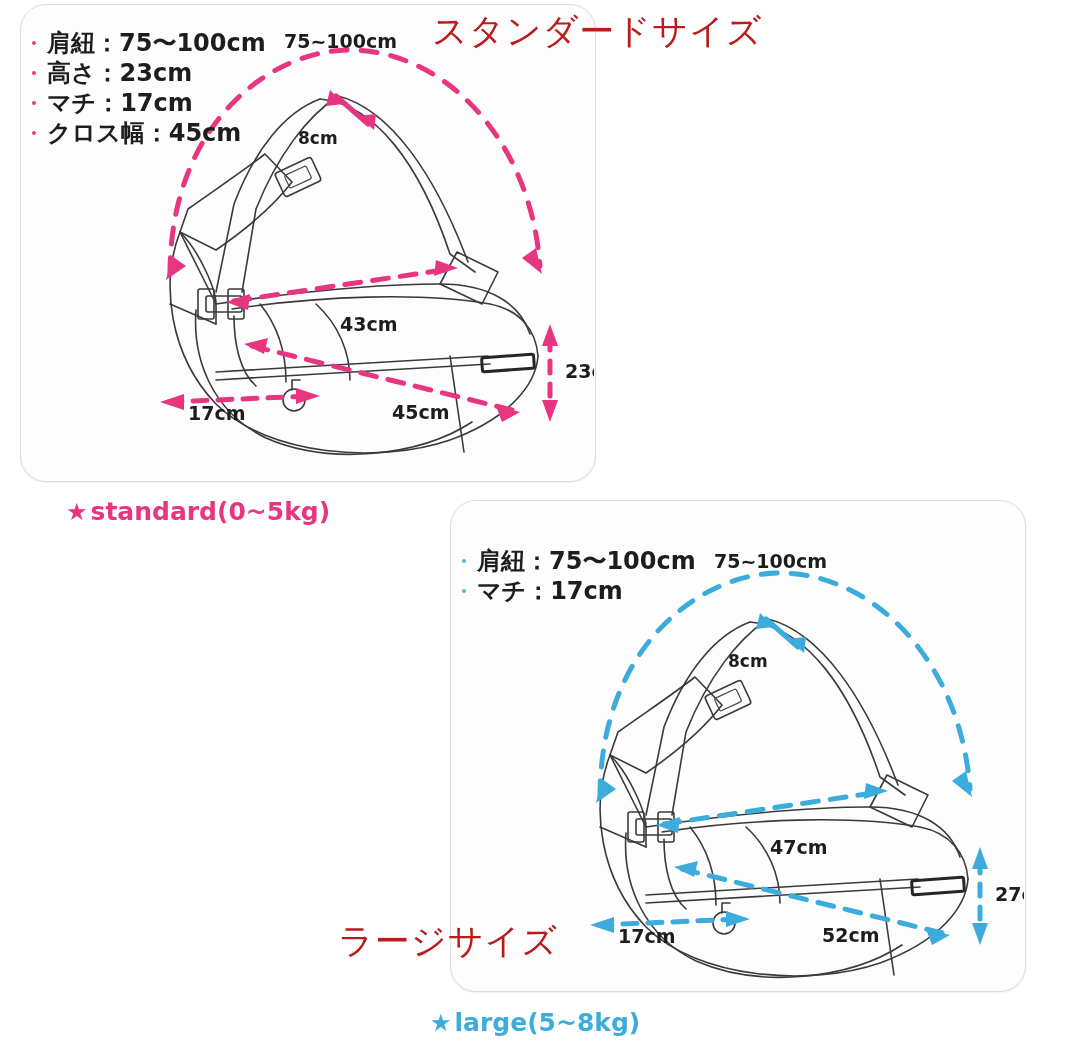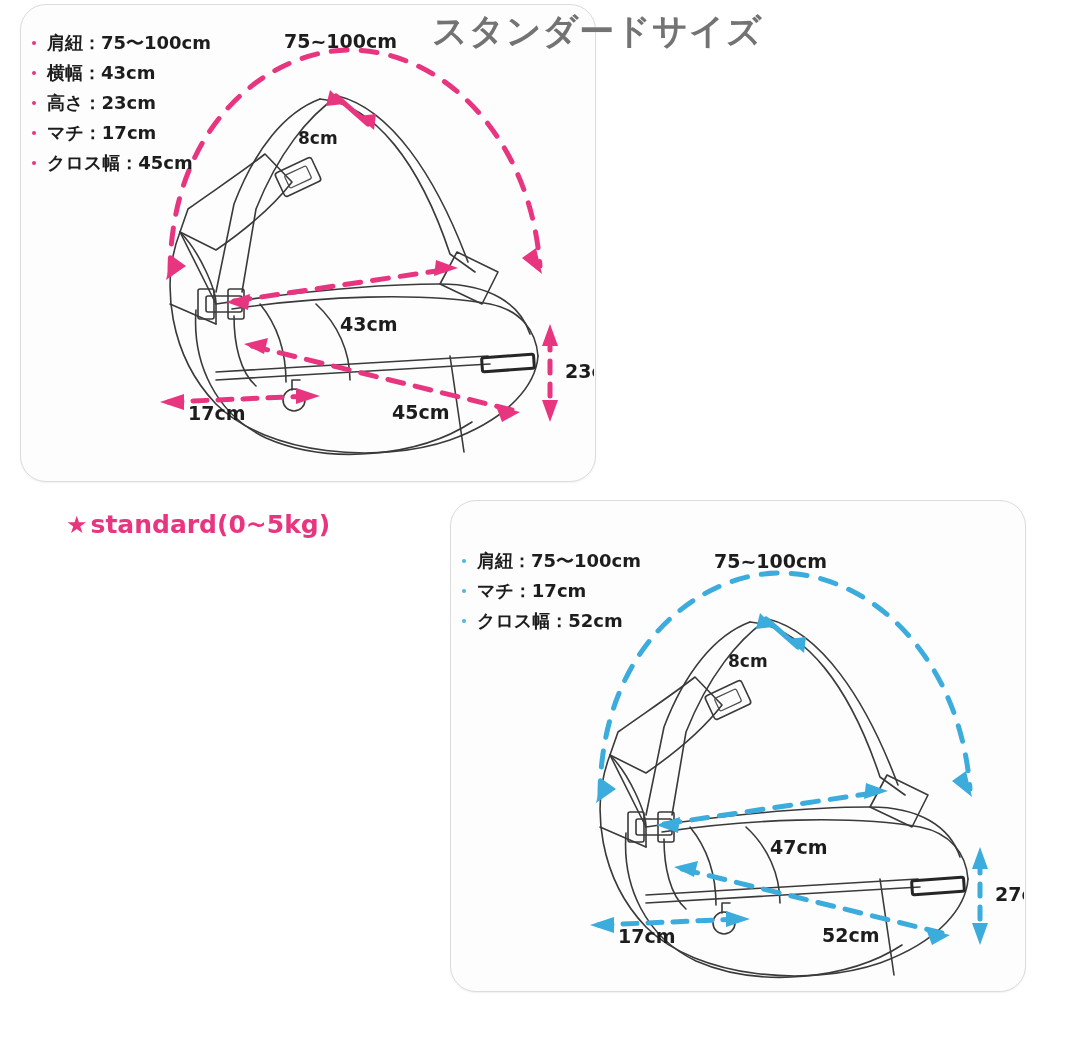--- a/index.html
+++ b/index.html
@@ -20,47 +20,45 @@
     box-shadow:0 1px 2px rgba(0,0,0,.06);
   }
   #panel-standard{left:20px;top:4px;width:574px;height:476px;}
   #panel-large{left:450px;top:500px;width:574px;height:490px;}
 
   
   .section-title{
     position:absolute;
     font-size:35px;
     letter-spacing:1px;
-    color:#737373;
+    color:#b91c1c;
     font-family:"DejaVu Sans","Liberation Sans",sans-serif;
     white-space:nowrap;
-    font-weight:bold;
   }
   #title-standard{left:432px;top:8px;}
   #title-large{left:338px;top:918px;}
 
   
   .caption{
     position:absolute;
     font-size:25px;
     font-weight:bold;
     white-space:nowrap;
     font-family:"DejaVu Sans","Liberation Sans",sans-serif;
-    margin-top:13px;
   }
   #caption-standard{left:66px;top:497px;color:#e8357f;}
   #caption-large{left:430px;top:1008px;color:#3bacdc;}
   .caption .star{font-size:24px;margin-right:3px;}
 
   
   .spec-list{
     position:absolute;
     list-style:none;
     margin:0;padding:0;
-    font-size:18px;
+    font-size:24px;
     line-height:30px;
     color:#1d1d1d;
     font-family:"DejaVu Sans","Liberation Sans",sans-serif;
     font-weight:bold;
     white-space:nowrap;
   }
   #spec-standard{left:30px;top:28px;}
   #spec-large{left:460px;top:546px;}
   .spec-list li{position:relative;padding-left:17px;}
   .spec-list li::before{
@@ -168,21 +166,20 @@
       <text class="dimlabel" x="278" y="140">8cm</text>
       <text class="dimlabel big" x="320" y="327">43cm</text>
       <text class="dimlabel big" x="545" y="374">23cm</text>
       <text class="dimlabel big" x="168" y="416">17cm</text>
       <text class="dimlabel big" x="372" y="415">45cm</text>
     </g>
   </svg>
 
   <ul class="spec-list" id="spec-standard">
     <li>肩紐：75〜100cm</li>
-    <li>横幅：43cm</li>
     <li>高さ：23cm</li>
     <li>マチ：17cm</li>
     <li>クロス幅：45cm</li>
   </ul>
 
   <div class="section-title" id="title-standard">スタンダードサイズ</div>
 
   <div class="caption" id="caption-standard">
     <span class="star">★</span><span>standard(0~5kg)</span>
   </div>
@@ -253,18 +250,21 @@
       <text class="dimlabel big" x="320" y="354">47cm</text>
       <text class="dimlabel big" x="545" y="401">27cm</text>
       <text class="dimlabel big" x="168" y="443">17cm</text>
       <text class="dimlabel big" x="372" y="442">52cm</text>
     </g>
   </svg>
 
   <ul class="spec-list" id="spec-large">
     <li>肩紐：75〜100cm</li>
     <li>マチ：17cm</li>
-    <li>クロス幅：52cm</li>
   </ul>
 
-
+  <div class="section-title" id="title-large">ラージサイズ</div>
+
+  <div class="caption" id="caption-large">
+    <span class="star">★</span><span>large(5~8kg)</span>
+  </div>
 
 </div>
 
 </body></html>

